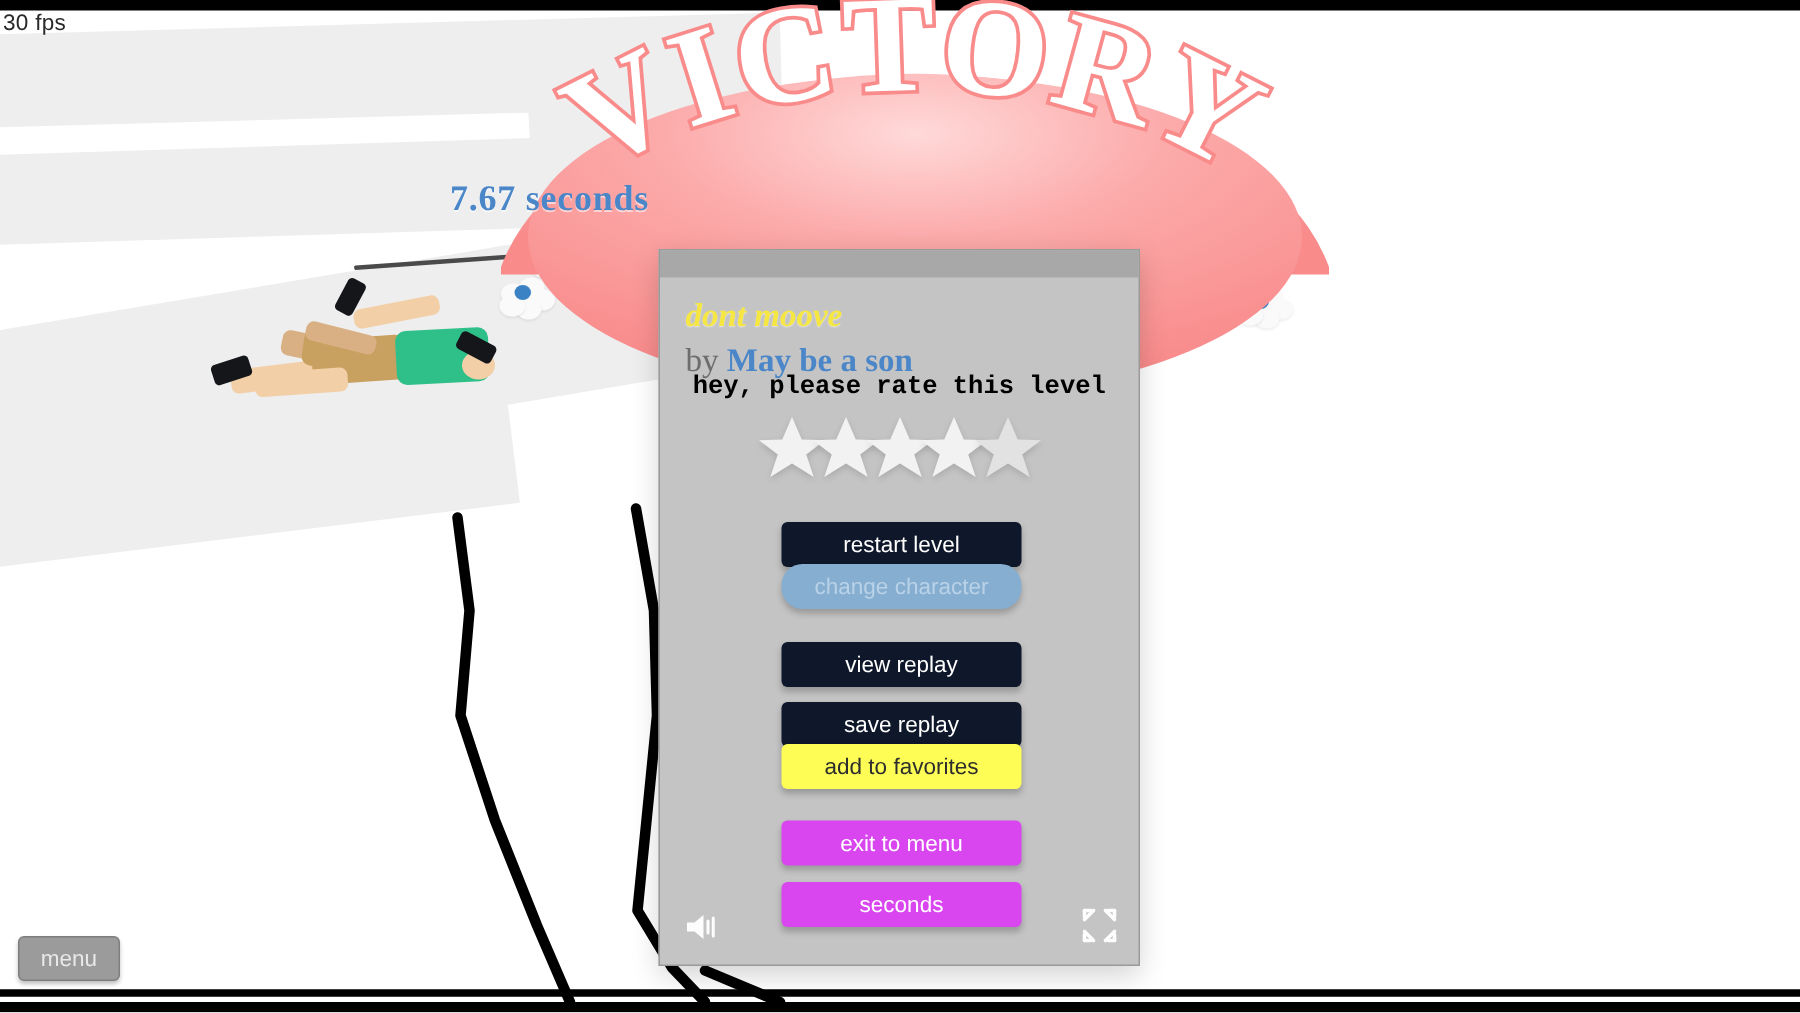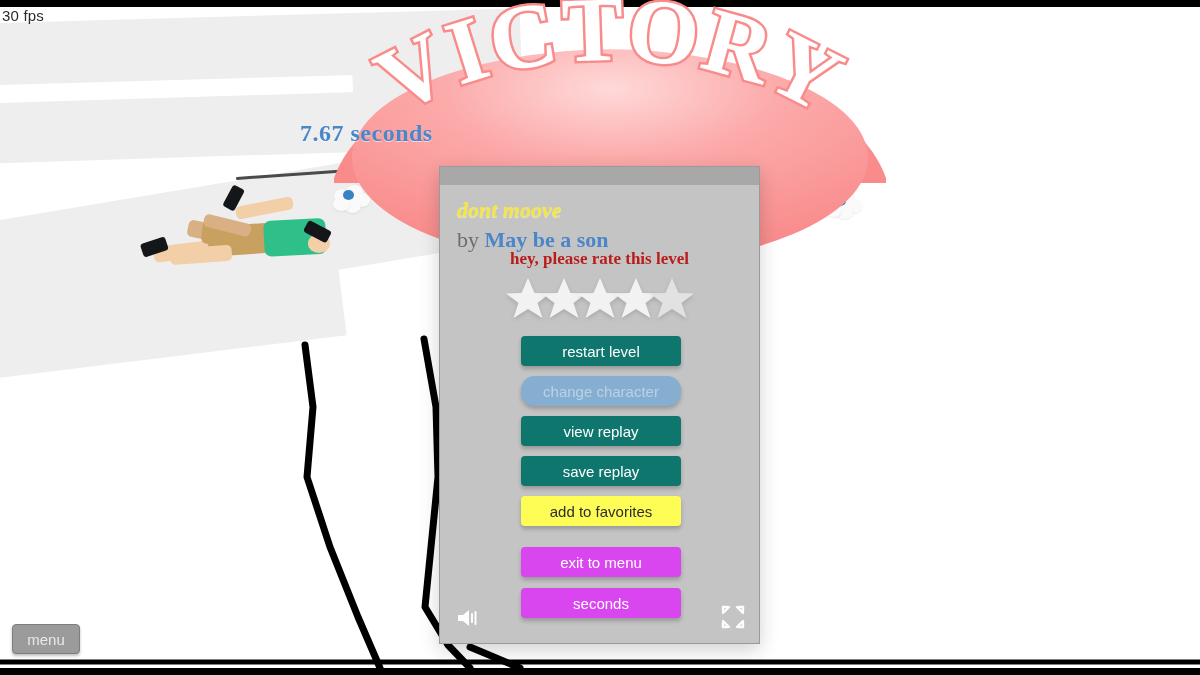--- a/index.html
+++ b/index.html
@@ -63,33 +63,33 @@
   .panel-top { position:absolute; left:0; top:0; width:100%; height:18px; background:#a8a8a8; }
 
   .level-title { position:absolute; left:17px; top:30px; font-family:"Liberation Serif", serif;
                  font-weight:bold; font-size:22px; color:#f5e642;
                  text-shadow:0 1px 1px rgba(255,255,255,.55);font-style:italic; }
   .byline { position:absolute; left:17px; top:60px; font-family:"Liberation Serif", serif;
             font-size:22px; color:#6d6d6d; }
   .byline .author { color:#4a86c8; font-weight:bold; }
 
   .rate-prompt { position:absolute; left:0; top:82px; width:100%; text-align:center;
-                 font-family:Liberation Serif, serif; font-weight:bold; font-size:17px;
-                 color:#b91c1c; }
+                 font-family:Liberation Mono, monospace; font-weight:bold; font-size:17px;
+                 color:#000000; }
 
   .stars { position:absolute; left:0; top:110px; width:100%; height:42px;
            display:flex; justify-content:center; align-items:center; }
   .star { width:46px; height:44px; margin:0 -5px; position:relative; }
   .star svg { display:block; filter:drop-shadow(0 2px 2px rgba(0,0,0,.13)); }
 
   .btn { position:absolute; left:81px; width:160px; height:30px; border:0;
          border-radius:4px; font-family:"Liberation Sans", sans-serif; font-size:15px;
          color:#ffffff; cursor:pointer; box-shadow:0 3px 4px rgba(0,0,0,.22);
          display:flex; align-items:center; justify-content:center; line-height:1; }
-  .btn.blue   { background:#0f766e; }
+  .btn.blue   { background:#0f172a;margin-top:12px; }
   .btn.faded  { background:#86aed0; color:#b9d2e8; cursor:default; }
   .btn.yellow { background:#fdfd55; color:#2d2d2d; }
   .btn.pink   { background:#d946ef; }
 
   .b-restart { top:169px; }
   .b-change  { top:209px;border-radius:14px; }
   .b-view    { top:249px; }
   .b-save    { top:289px; }
   .b-fav     { top:329px; }
   .b-exit    { top:380px; }

